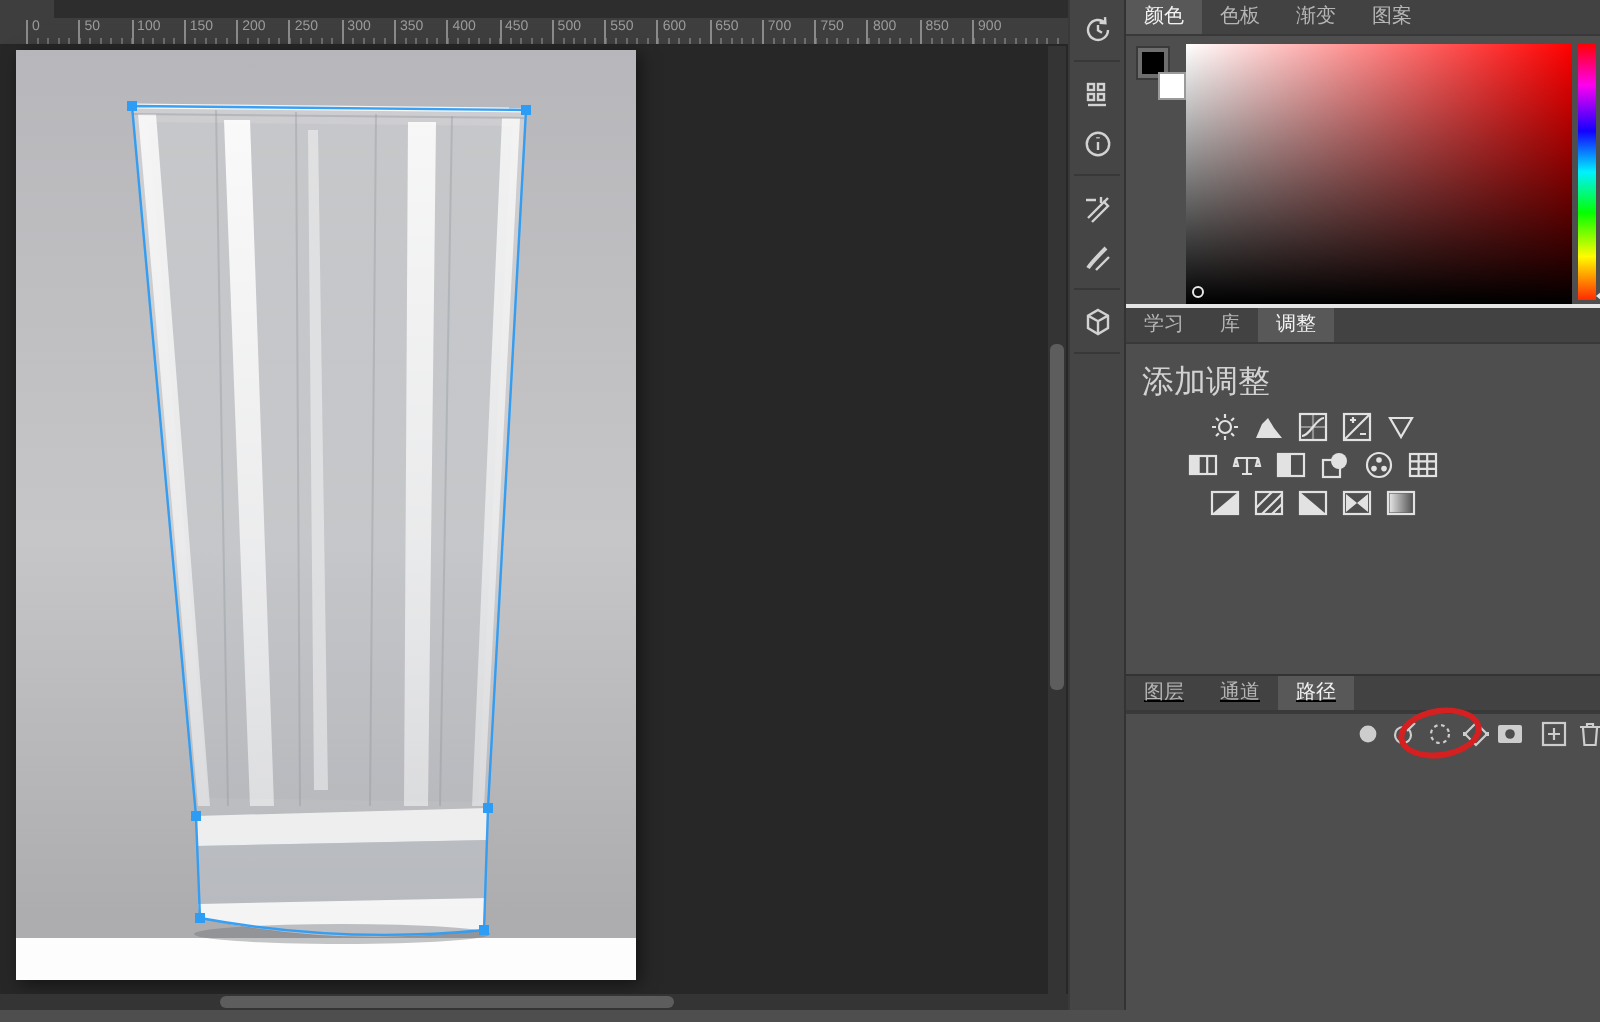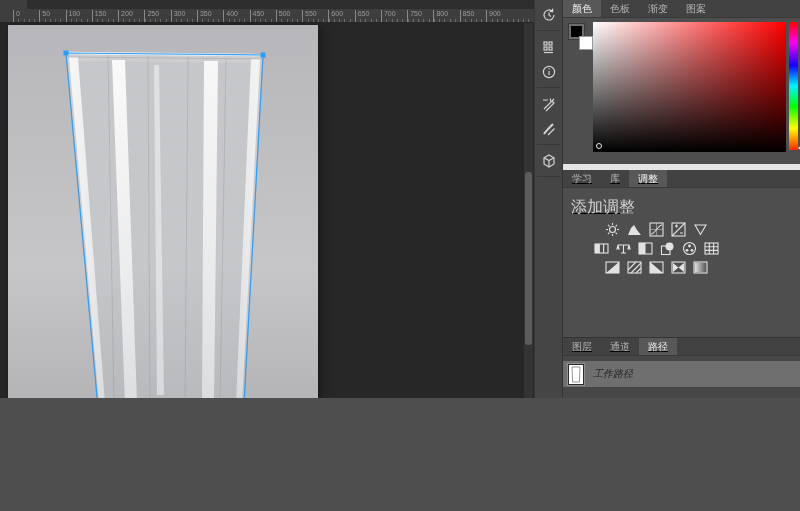--- a/index.html
+++ b/index.html
@@ -1,17 +1,17 @@
 <!DOCTYPE html>
 <html><head>
 <meta charset="utf-8">
 <style>
   * { margin:0; padding:0; box-sizing:border-box; }
   html,body { width:800px; height:511px; background:#4e4e4e; font-family:"Liberation Sans","DejaVu Sans",sans-serif; overflow:hidden; }
-  .app { position:relative; width:800px; height:398px; background:#4e4e4e; overflow:hidden; }
+  .app { position:relative; width:800px; height:505px; background:#4e4e4e; overflow:hidden; }
 
   
   .top-strip { position:absolute; left:0; top:0; width:534px; height:9px; background:#2d2d2d; }
   .tab-stub  { position:absolute; left:0; top:0; width:27px; height:9px; background:#3e3e3e; }
 
   .ruler { position:absolute; left:0; top:9px; width:534px; height:14px; background:#3e3e3e; border-bottom:1px solid #262626; }
   .rtick { position:absolute; top:1px; font-size:7px; color:#9b9b9b; padding-left:2px; border-left:1px solid #8a8a8a; height:12px; line-height:8px; }
   .ruler-minor { position:absolute; bottom:0; left:13px; right:4px; height:3px;
                  background:repeating-linear-gradient(90deg,#6e6e6e 0 1px,transparent 1px 5.26px); }
 
@@ -49,21 +49,21 @@
   .color-field { position:absolute; left:30px; top:4px; width:193px; height:130px;
       background:linear-gradient(to bottom, rgba(0,0,0,0) 0%, #000 100%),
                  linear-gradient(to right, #fff 0%, #f00 100%); }
   .field-cursor { position:absolute; left:3px; bottom:3px; width:6px; height:6px; border:1px solid #e8e8e8; border-radius:50%; }
   .hue-strip { position:absolute; left:226px; top:4px; width:9px; height:128px;
       background:linear-gradient(to bottom, #ff0004 0%, #ff00f0 16%, #1400ff 34%, #00f2ff 50%, #04ff00 66%, #fffb00 83%, #ff2a00 100%); }
   .hue-arrow { position:absolute; left:235px; top:126px; width:0; height:0;
       border-top:4px solid transparent; border-bottom:4px solid transparent; border-right:5px solid #e8e8e8; }
 
   
-  .adj-panel { position:absolute; left:0; top:164px; width:238px; height:177px; border-top:6px solid #e5e5e5;text-decoration:underline; }
+  .adj-panel { position:absolute; left:0; top:152px; width:238px; height:177px; border-top:2px solid #e5e5e5; }
   .adj-label { font-size:16px; color:#d2d2d2; padding:9px 0 4px 8px; }
   .adj-rows { width:170px; margin-left:8px; }
   .adj-row { display:flex; justify-content:center; gap:7px; margin-bottom:4px; }
   .adj-icon { width:15px; height:15px; }
   .adj-icon svg { width:15px; height:15px; stroke:#e2e2e2; fill:none; stroke-width:1.1; }
 
   
   .paths-panel { position:absolute; left:0; top:337px; width:238px; height:168px; border-top:1px solid #333;text-decoration:underline; }
   .paths-list { position:relative; height:129px; background:#474747; }
   .path-row { position:absolute; left:0; top:5px; width:238px; height:26px; background:#6f6f6f; display:flex; align-items:center; }
@@ -326,30 +326,20 @@
         </div>
       </div>
     </div>
 
     <div class="paths-panel">
       <div class="panel-tabs">
         <div class="ptab">图层</div>
         <div class="ptab">通道</div>
         <div class="ptab active">路径</div>
       </div>
-      <div class="paths-list">
-        <div class="path-row">
-          <div class="path-thumb">
-            <svg width="14" height="19" viewBox="0 0 14 19">
-                <path d="M3,2 L11,2 L10.5,14 L10.5,17 L3.5,17 L3.5,14 Z" fill="none" stroke="#777" stroke-width="0.8"></path>
-              </svg>
-          </div>
-          <span class="path-name">工作路径</span>
-        </div>
-      </div>
       <div class="paths-toolbar">
         <span class="pt-icon" style="left:114px"><svg viewBox="0 0 14 14">
               <circle cx="7" cy="7" r="4.2" fill="#cdcdcd" stroke="none"></circle>
             </svg></span>
         <span class="pt-icon" style="left:132px"><svg viewBox="0 0 14 14">
               <circle cx="6.5" cy="7.5" r="4"></circle>
               <path d="M8.5,5.5 L12.5,1.5"></path>
             </svg></span>
         <span class="pt-icon" style="left:150px"><svg viewBox="0 0 14 14">
               <circle cx="7" cy="7" r="4.5" stroke-dasharray="1.8 1.8"></circle>

